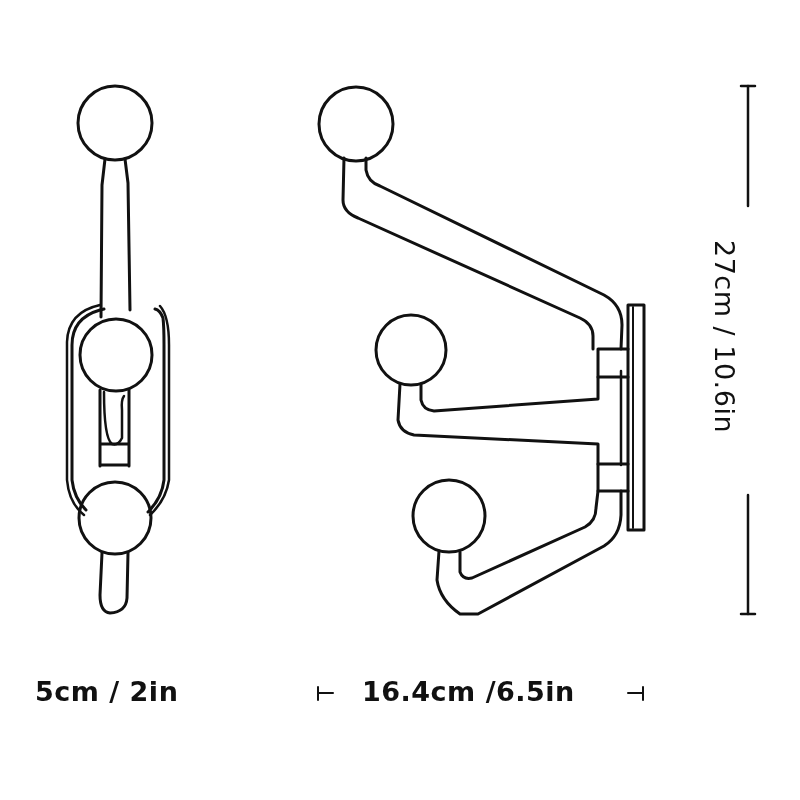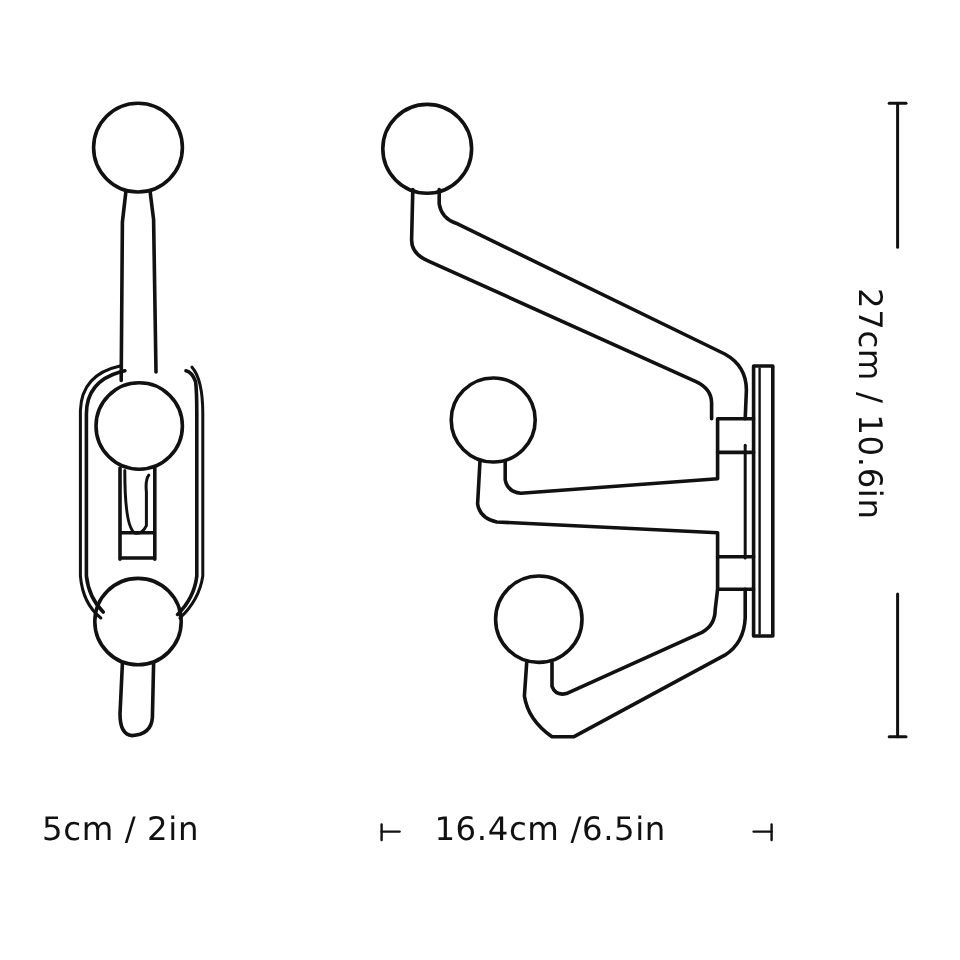--- a/index.html
+++ b/index.html
@@ -1,21 +1,21 @@
 <!DOCTYPE html>
 <html><head>
   <meta charset="utf-8">
   <style>
     html, body { margin: 0; padding: 0; background: #ffffff; }
     body { width: 800px; height: 800px; position: relative; overflow: hidden;
            font-family: "DejaVu Sans", sans-serif; color: #111111; }
     svg.drawing { position: absolute; left: 0; top: 0; }
     .label { position: absolute; font-size: 27px; letter-spacing: 0.5px; white-space: nowrap; color: #111; }
-    .label-side { left: 35px; top: 676px; }
-    .label-width { left: 362px; top: 676px; }
+    .label-side { left: 35px; top: 676px; font-weight: bold; }
+    .label-width { left: 362px; top: 676px; font-weight: bold; }
     .label-height { left: 712px; top: 338px; transform-origin: 0 0; transform: rotate(90deg) translate(-98px, -28px); }
     .label-height-inner { display: inline-block; }
   </style>
 </head>
 <body>
 
 <svg class="drawing" width="800" height="800" viewBox="0 0 800 800" fill="none" stroke="#111" stroke-width="3" stroke-linecap="round" stroke-linejoin="round">
 
   <g>
 

